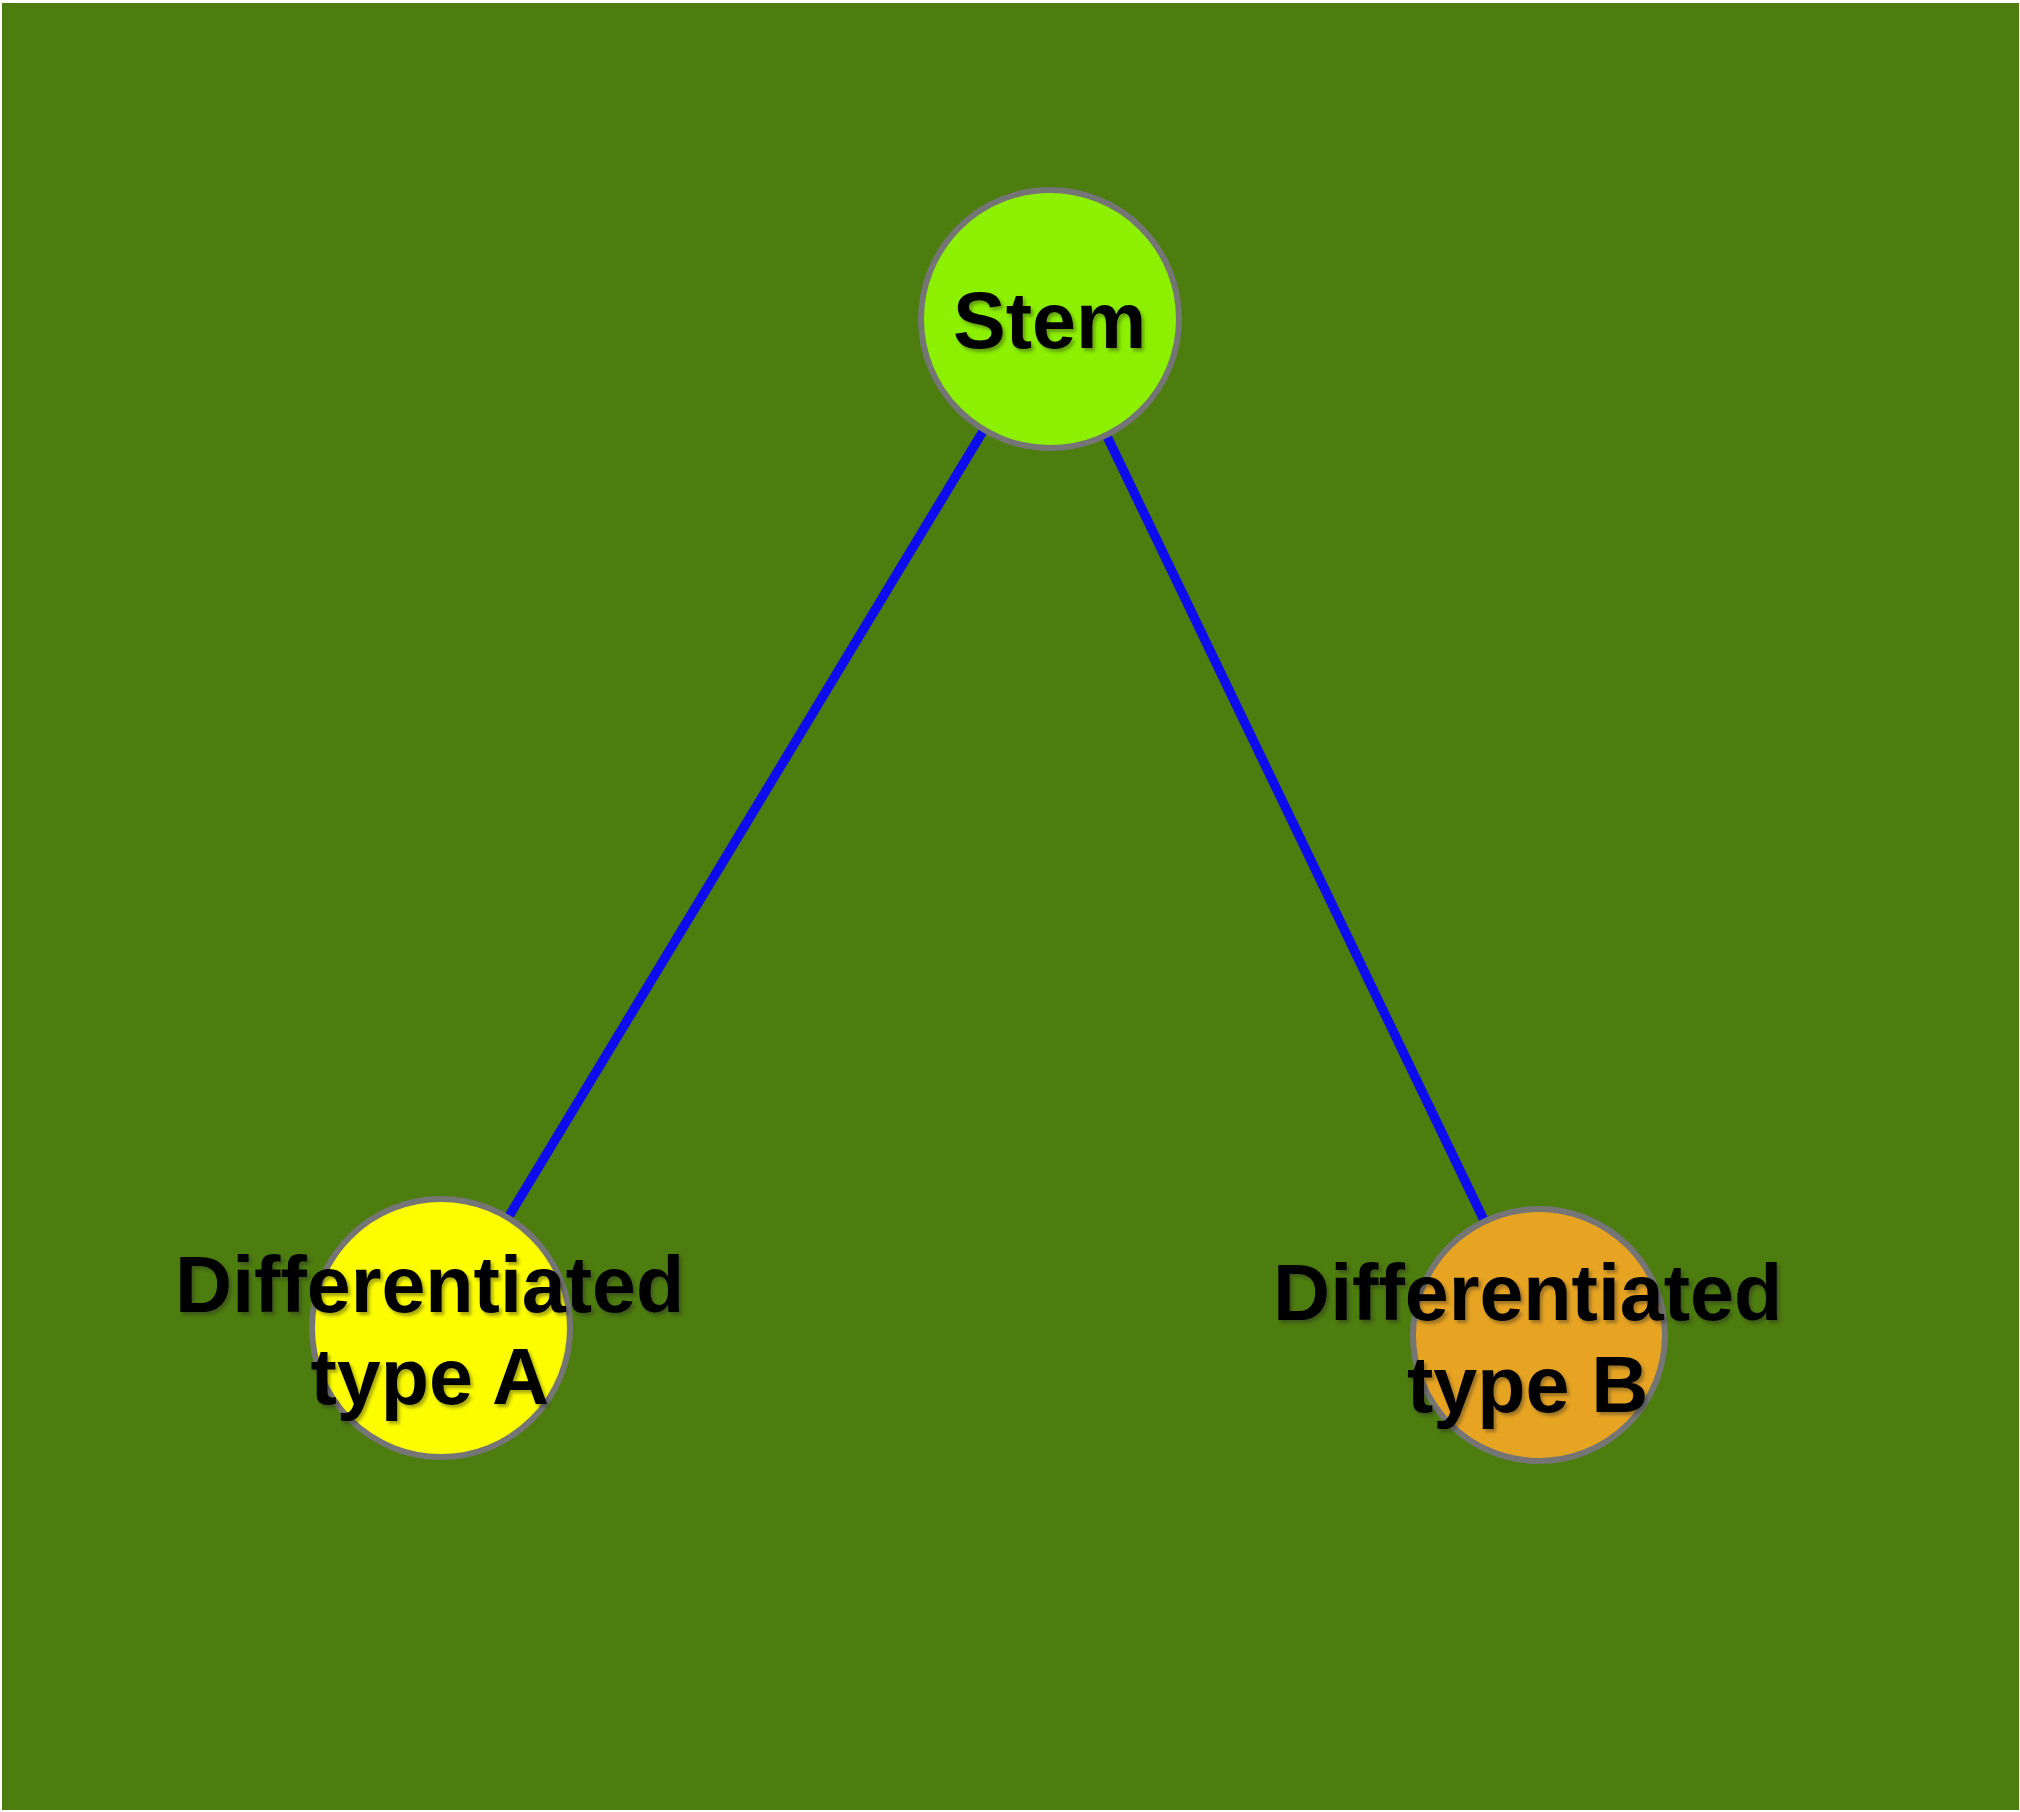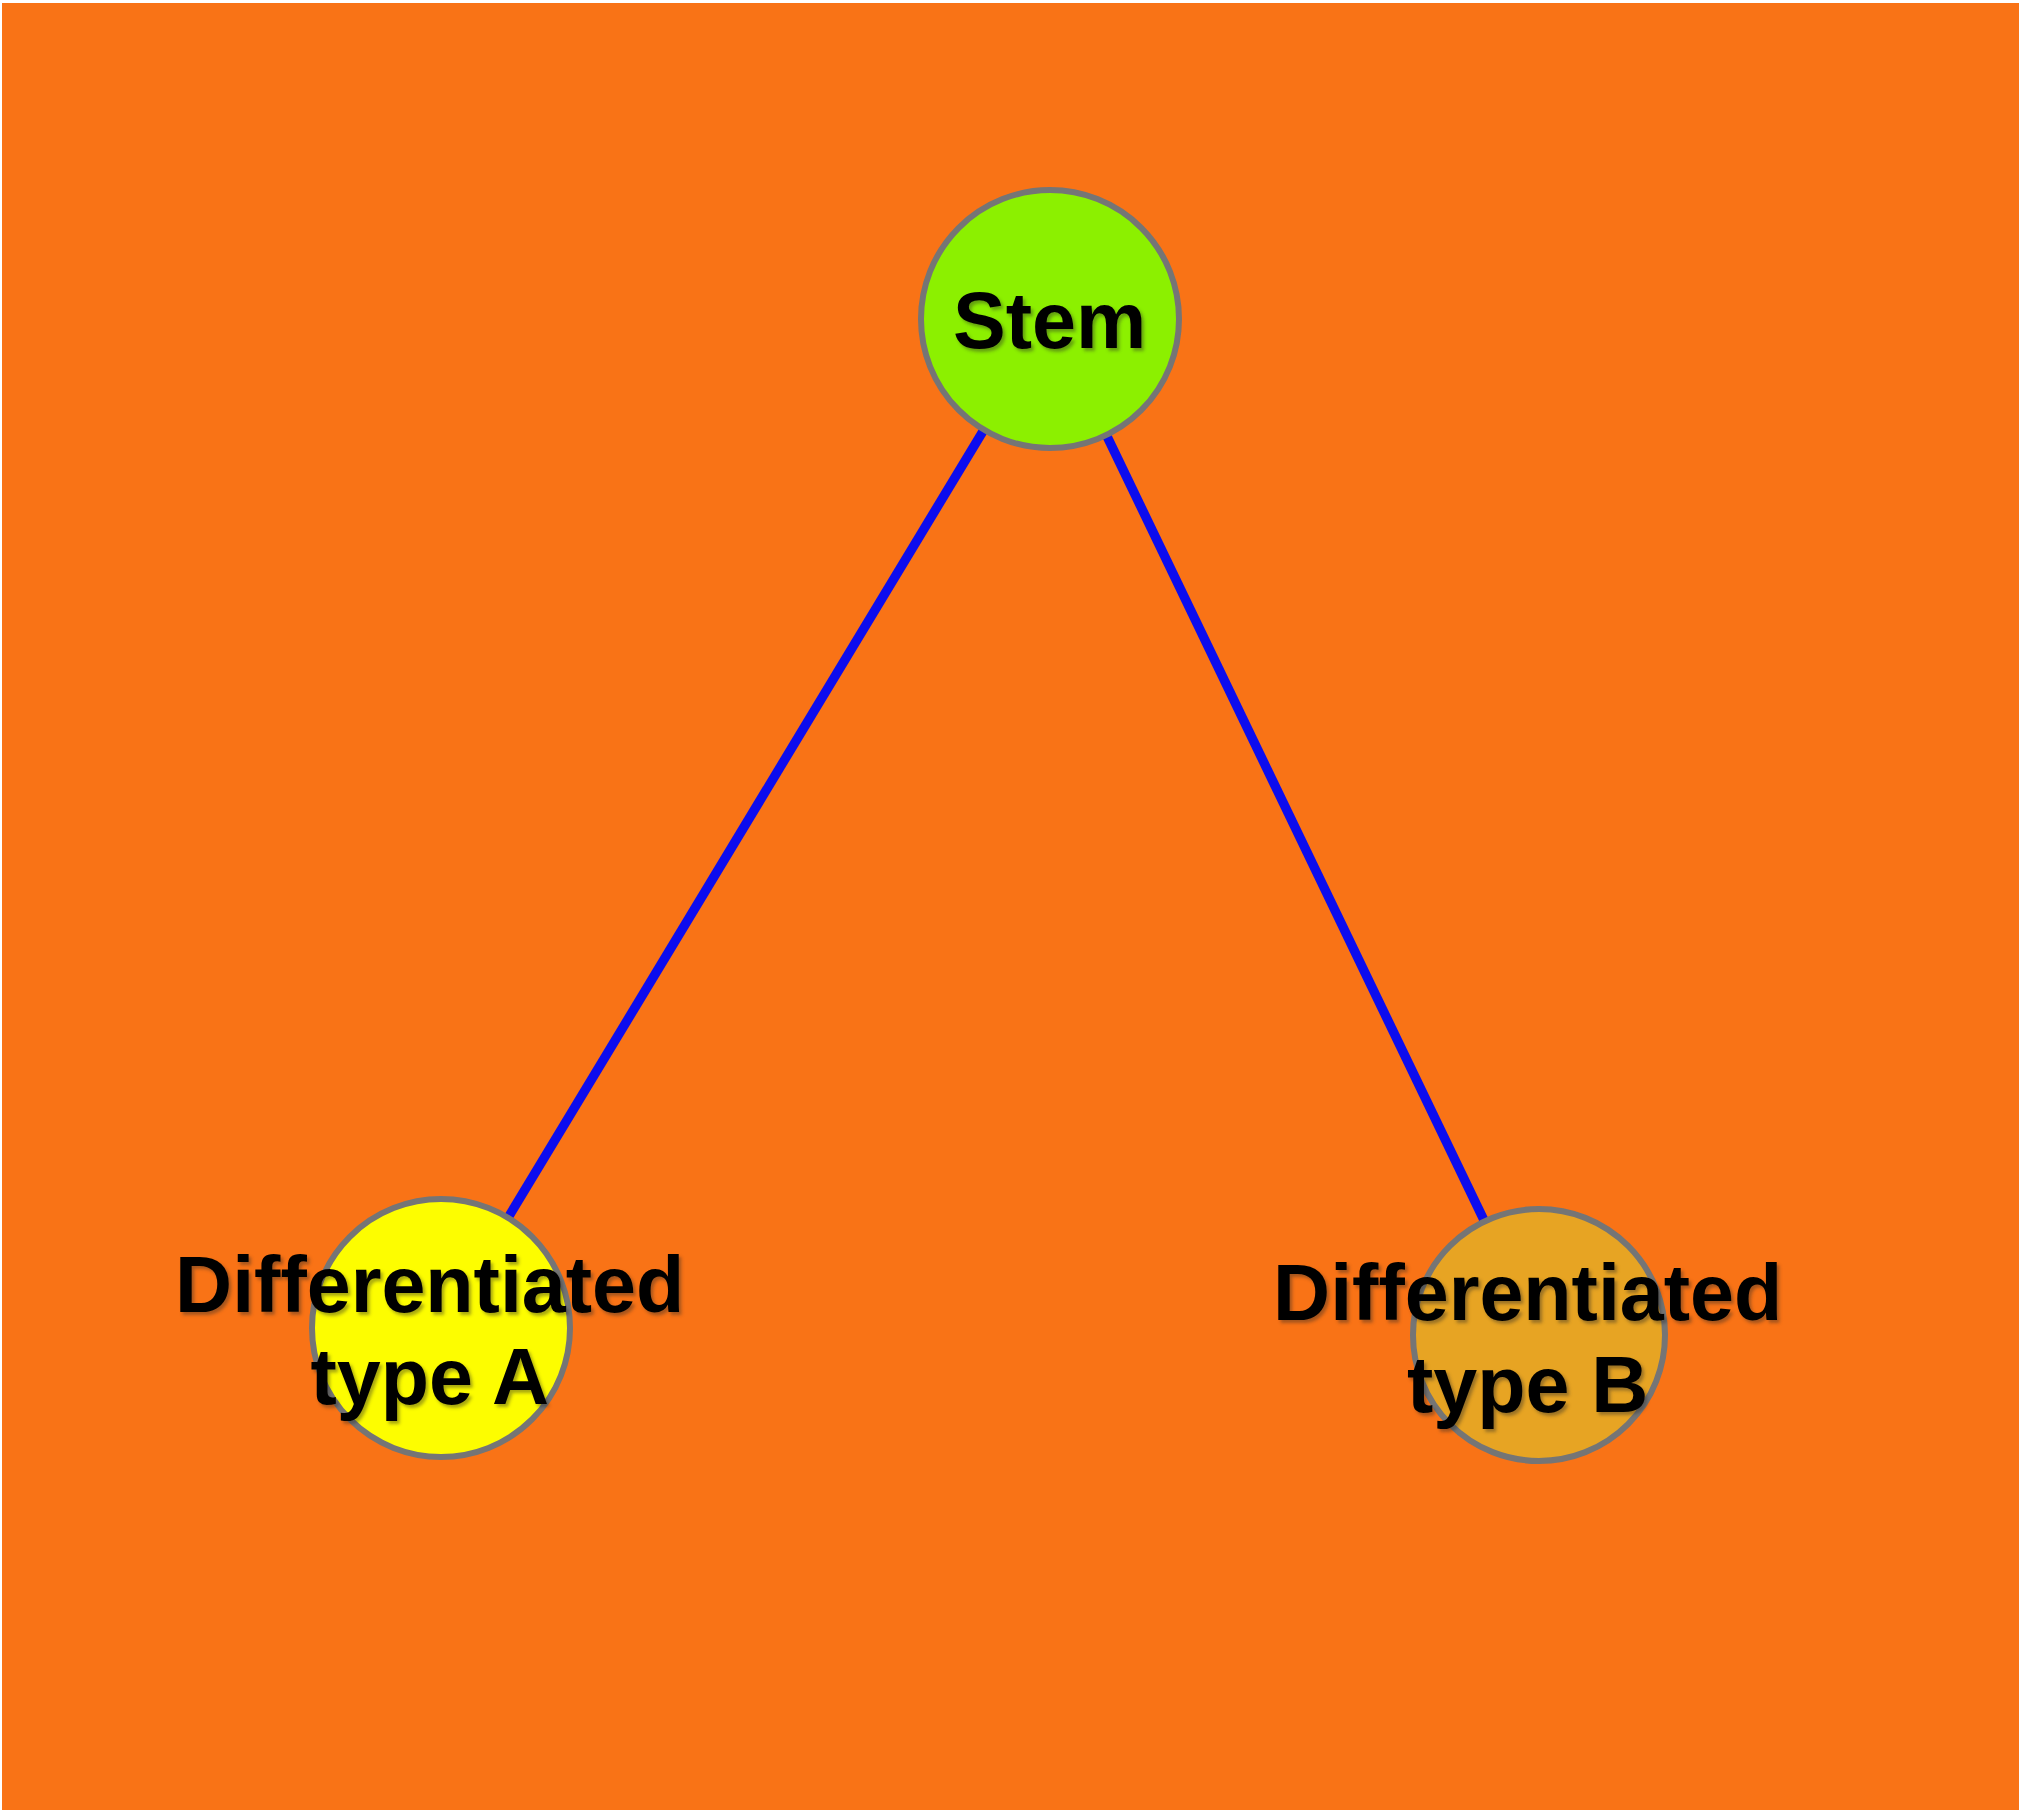--- a/index.html
+++ b/index.html
@@ -46,21 +46,21 @@
     font-size: 79px;
     line-height: 1.17;
     letter-spacing: 0px;
     text-shadow: 2.5px 3.4px 3.4px rgba(40, 40, 40, 0.40);
   }
 </style>
 </head>
 <body>
 
 <div class="frame" style="background: rgb(255, 255, 255);">
-  <div class="canvas" style="background: #f97316;">
+  <div class="canvas" style="background: #4d7c0f;">
 
     <svg class="edges" viewBox="0 0 2380 2132" preserveAspectRatio="none">
       <line x1="1237" y1="373" x2="518" y2="1564" stroke="#0c0cee" stroke-width="11"></line>
       <line x1="1237" y1="373" x2="1813" y2="1571" stroke="#0c0cee" stroke-width="11"></line>
     </svg>
 
     <div class="node" style="left: 916px; top: 184px; width: 264px; height: 264px; background: rgb(140, 240, 0); border: 6.8px solid rgb(117, 117, 117);"></div>
     <div class="node" style="left: 307px; top: 1193px; width: 264px; height: 264px; background: rgb(253, 253, 0); border: 6.8px solid rgb(117, 117, 117);"></div>
     <div class="node" style="left: 1408px; top: 1203px; width: 258px; height: 258px; background: rgb(231, 164, 35); border: 6.8px solid rgb(117, 117, 117);"></div>
 

